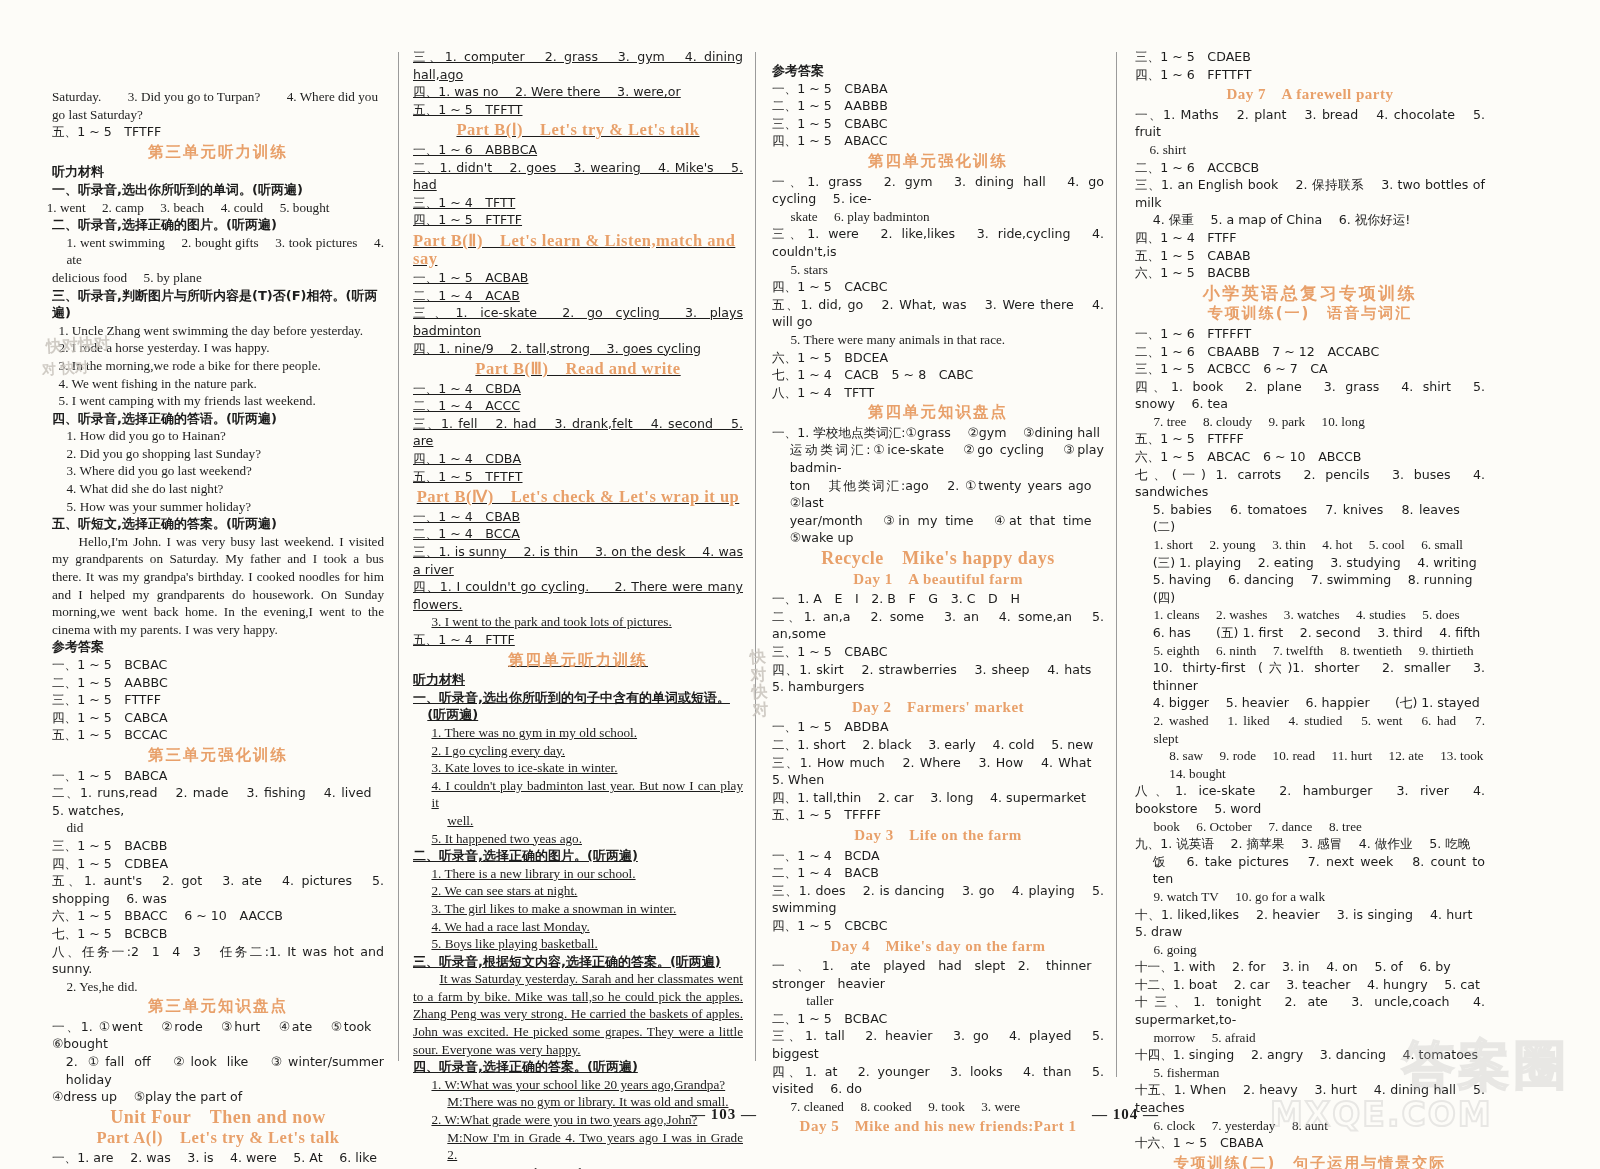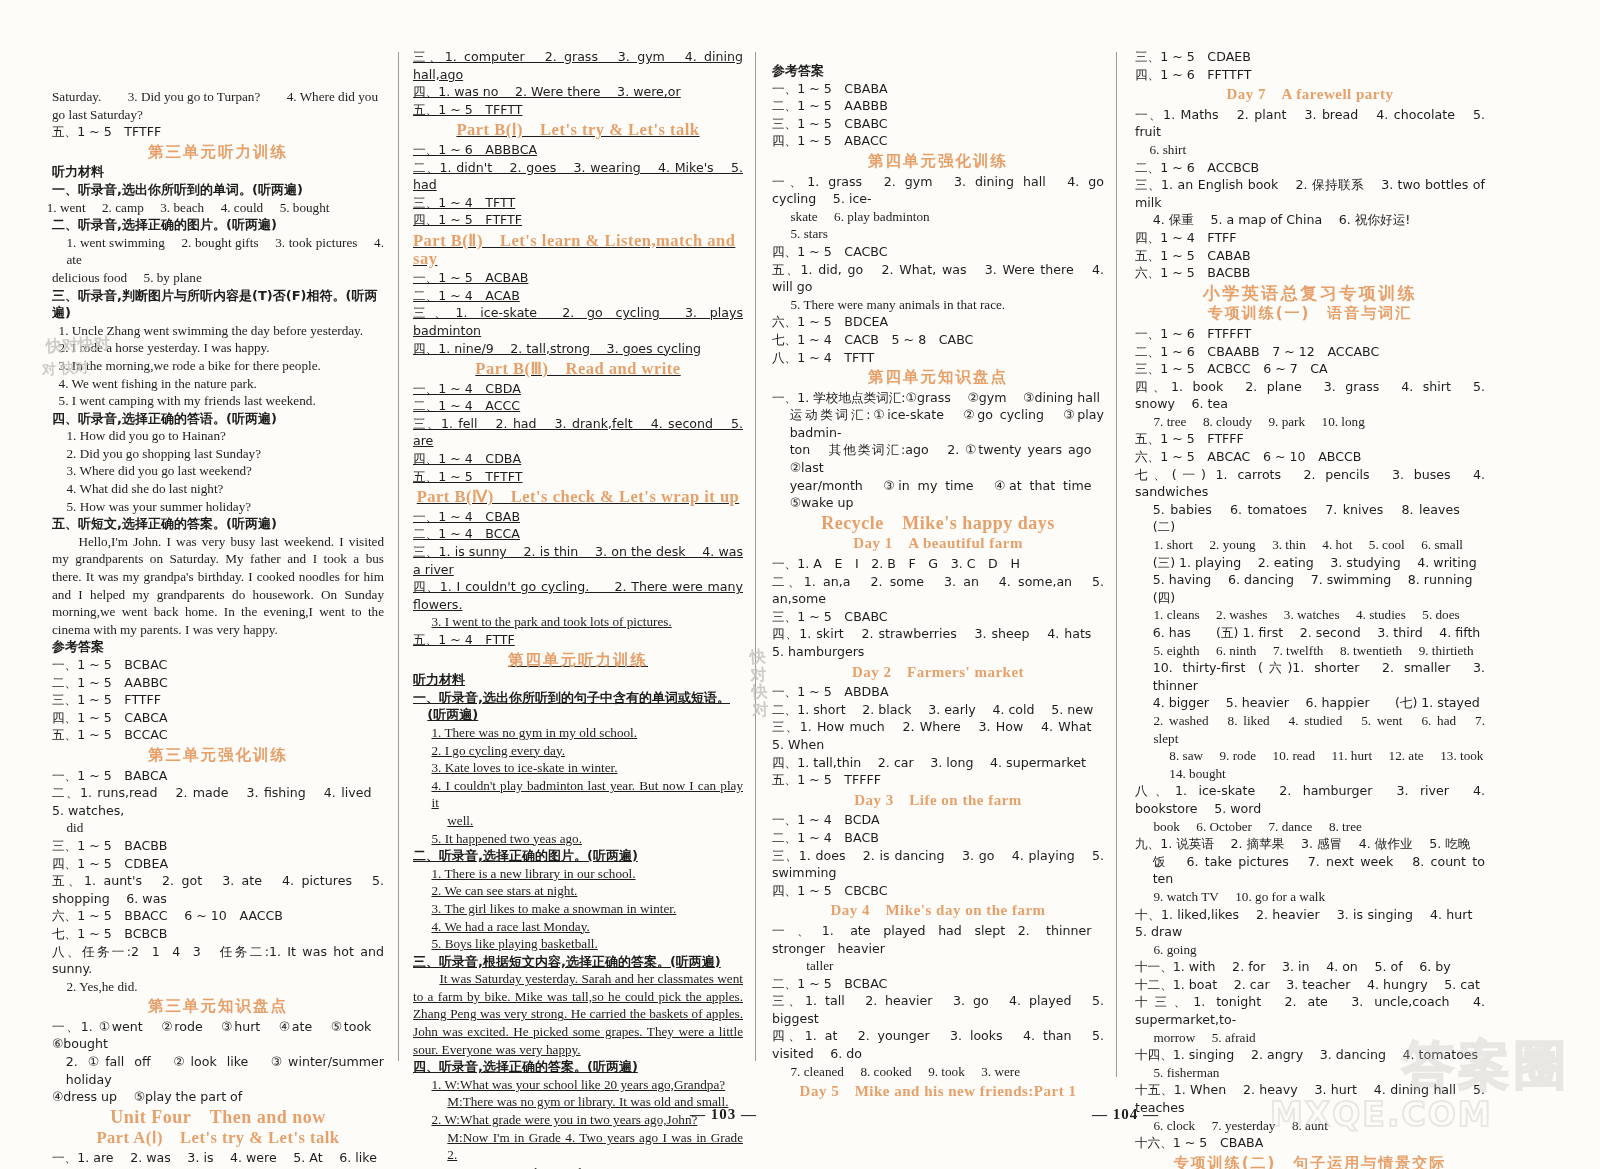--- a/index.html
+++ b/index.html
@@ -242,20 +242,21 @@
   <div class="col c3">
     <p class="ln cn" style="margin-top:14px">参考答案</p>
     <p class="ln cnum">一、1 ~ 5 CBABA</p>
     <p class="ln cnum">二、1 ~ 5 AABBB</p>
     <p class="ln cnum">三、1 ~ 5 CBABC</p>
     <p class="ln cnum">四、1 ~ 5 ABACC</p>
 
     <p class="hd hd-cn">第四单元强化训练</p>
     <p class="ln cnum">一、1. grass  2. gym  3. dining hall  4. go cycling  5. ice-</p>
     <p class="ln" style="padding-left:1.4em">skate  6. play badminton</p>
+    <p class="ln cnum">三、1. were  2. like,likes  3. ride,cycling  4. couldn't,is</p>
     <p class="ln" style="padding-left:1.4em">5. stars</p>
     <p class="ln cnum">四、1 ~ 5 CACBC</p>
     <p class="ln cnum">五、1. did, go  2. What, was  3. Were there  4. will go</p>
     <p class="ln" style="padding-left:1.4em">5. There were many animals in that race.</p>
     <p class="ln cnum">六、1 ~ 5 BDCEA</p>
     <p class="ln cnum">七、1 ~ 4 CACB 5 ~ 8 CABC</p>
     <p class="ln cnum">八、1 ~ 4 TFTT</p>
 
     <p class="hd hd-cn">第四单元知识盘点</p>
     <p class="ln cnum">一、1. 学校地点类词汇:①grass  ②gym  ③dining hall</p>
@@ -324,21 +325,21 @@
     <p class="ln cnum">七、(一) 1. carrots  2. pencils  3. buses  4. sandwiches</p>
     <p class="ln cnum" style="padding-left:1.4em">5. babies  6. tomatoes  7. knives  8. leaves  (二)</p>
     <p class="ln" style="padding-left:1.4em">1. short  2. young  3. thin  4. hot  5. cool  6. small</p>
     <p class="ln cnum" style="padding-left:1.4em">(三) 1. playing  2. eating  3. studying  4. writing</p>
     <p class="ln cnum" style="padding-left:1.4em">5. having  6. dancing  7. swimming  8. running (四)</p>
     <p class="ln" style="padding-left:1.4em">1. cleans  2. washes  3. watches  4. studies  5. does</p>
     <p class="ln cnum" style="padding-left:1.4em">6. has  (五) 1. first  2. second  3. third  4. fifth</p>
     <p class="ln" style="padding-left:1.4em">5. eighth  6. ninth  7. twelfth  8. twentieth  9. thirtieth</p>
     <p class="ln cnum" style="padding-left:1.4em">10. thirty-first (六)1. shorter  2. smaller  3. thinner</p>
     <p class="ln cnum" style="padding-left:1.4em">4. bigger  5. heavier  6. happier  (七) 1. stayed</p>
-    <p class="ln" style="padding-left:1.4em">2. washed  8. liked  4. studied  5. went  6. had  7. slept</p>
+    <p class="ln" style="padding-left:1.4em">2. washed  1. liked  4. studied  5. went  6. had  7. slept</p>
     <p class="ln" style="padding-left:2.6em">8. saw  9. rode  10. read  11. hurt  12. ate  13. took</p>
     <p class="ln" style="padding-left:2.6em">14. bought</p>
     <p class="ln cnum">八、1. ice-skate  2. hamburger  3. river  4. bookstore  5. word</p>
     <p class="ln" style="padding-left:1.4em">book  6. October  7. dance  8. tree</p>
     <p class="ln cnum">九、1. 说英语  2. 摘苹果  3. 感冒  4. 做作业  5. 吃晚</p>
     <p class="ln cnum" style="padding-left:1.4em">饭  6. take pictures  7. next week  8. count to ten</p>
     <p class="ln" style="padding-left:1.4em">9. watch TV  10. go for a walk</p>
     <p class="ln cnum">十、1. liked,likes  2. heavier  3. is singing  4. hurt  5. draw</p>
     <p class="ln" style="padding-left:1.4em">6. going</p>
     <p class="ln cnum">十一、1. with  2. for  3. in  4. on  5. of  6. by</p>

